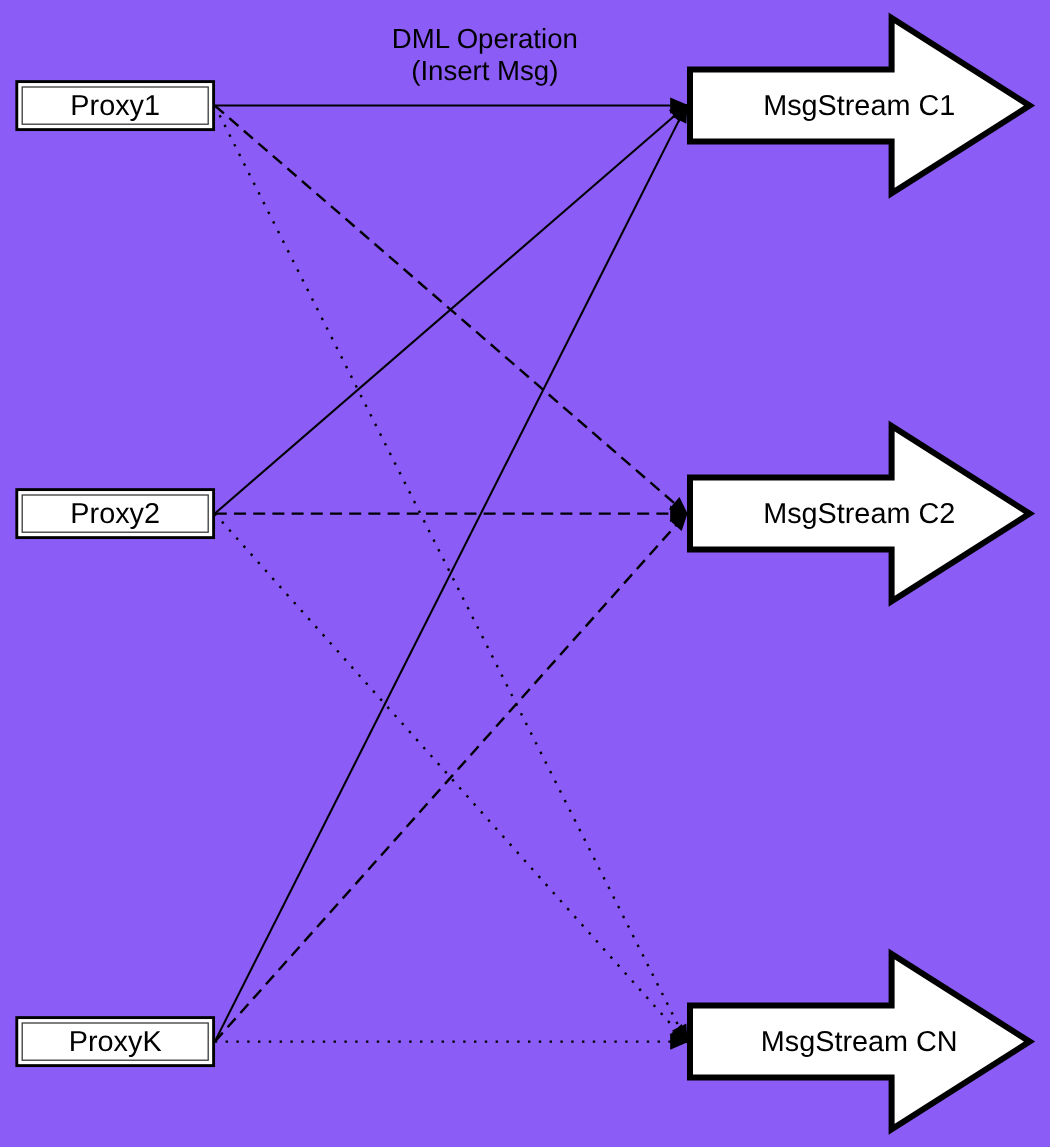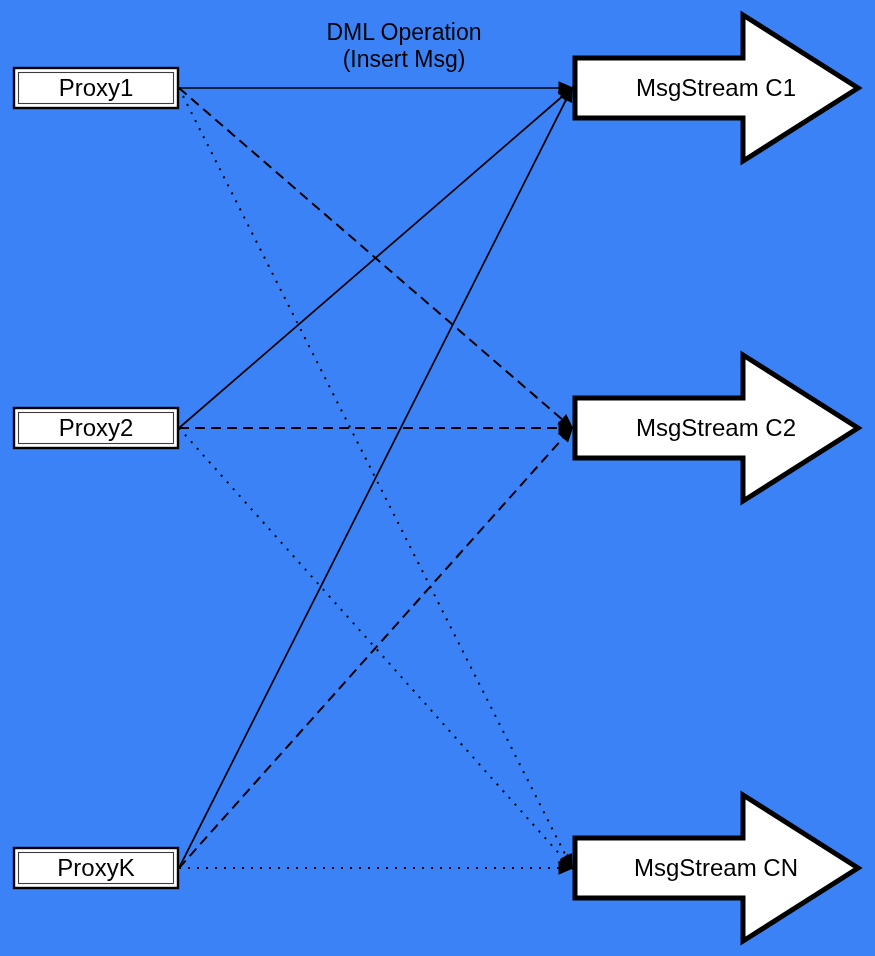--- a/index.html
+++ b/index.html
@@ -4,21 +4,21 @@
 <style>
   html, body {
     margin: 0;
     padding: 0;
     background: #ffffff;
   }
   .canvas {
     position: relative;
     width: 875px;
     height: 956px;
-    background: #3b82f6;
+    background: #8b5cf6;
     overflow: hidden;
   }
   svg text {
     font-family: "Liberation Sans", sans-serif;
     fill: #000000;
   }
   .title-text {
     font-size: 23px;
     text-anchor: middle;
   }

